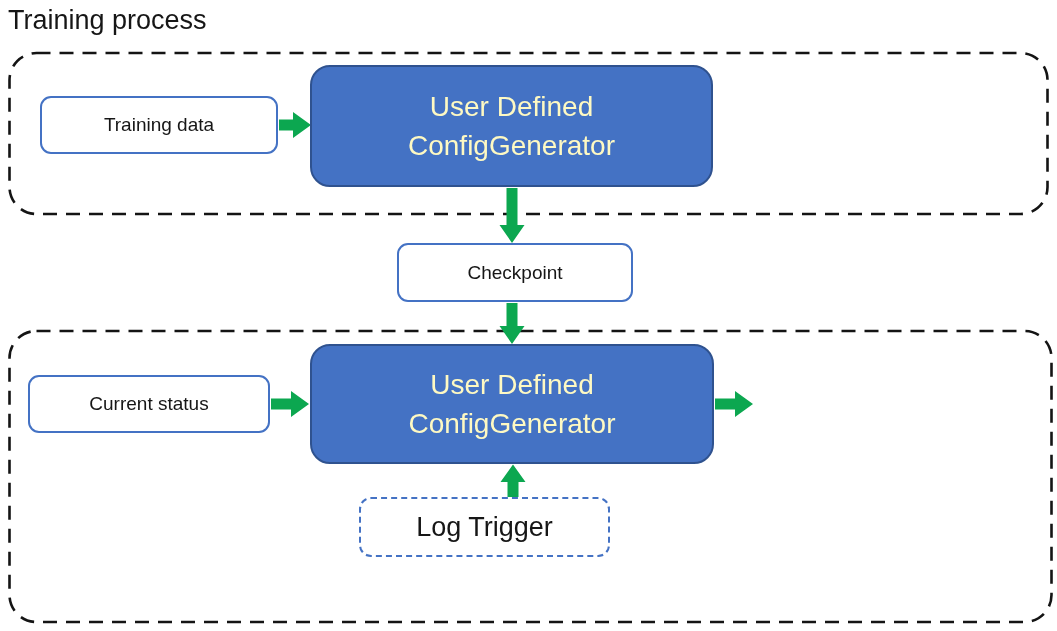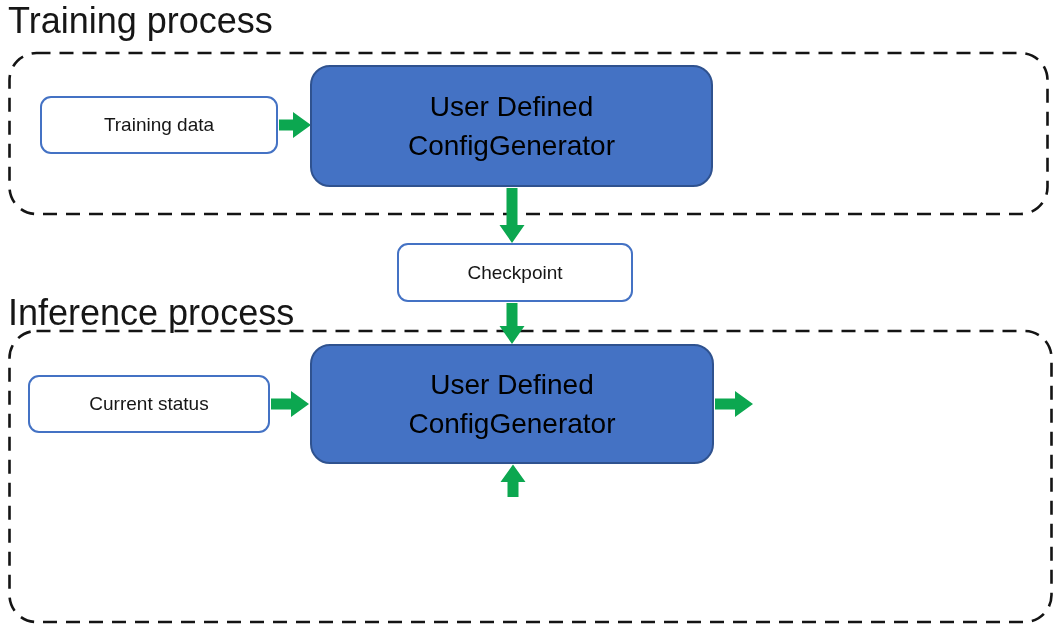--- a/index.html
+++ b/index.html
@@ -18,40 +18,40 @@
     fill:none;
     stroke:var(--container_dash,#141414);
     stroke-width:2.6;
     stroke-dasharray:14 9;
   }
   .arrow{
     fill:var(--arrow_green,#0CA750);
   }
   .section-label{
     position:absolute;z-index:3;
-    font-size:36px;line-height:31px;
+    font-size:27px;line-height:31px;
     white-space:nowrap;
   }
   .io-box{
     position:absolute;z-index:3;
     background:#ffffff;
     border:2px solid var(--io_box_border,#4472C4);
     border-radius:11px;
     display:flex;align-items:center;justify-content:center;
     font-size:19px;
     white-space:nowrap;
     box-sizing:border-box;
   }
   .gen-box{
     position:absolute;z-index:3;
     background:var(--generator_fill,#4472C4);
     border:2.5px solid var(--generator_border,#2F528F);
     border-radius:20px;
     display:flex;flex-direction:column;align-items:center;justify-content:center;
-    color:#000000;
+    color:#fef9c3;
     font-size:28px;line-height:39px;
     text-align:center;
     box-sizing:border-box;
   }
   .trigger-box{
     position:absolute;
     background:#ffffff;
     border:2px dashed var(--trigger_border,#4472C4);
     border-radius:12px;
     display:flex;align-items:center;justify-content:center;
@@ -84,21 +84,20 @@
   <svg class="layer arrows-layer" viewBox="0 0 1057 631">
     <path class="arrow" d="M279,119.5 H293 V112 L311,125 L293,138 V130.5 H279 Z"></path>
     <path class="arrow" d="M506.5,188 H517.5 V225 H524.5 L512,243 L499.5,225 H506.5 Z"></path>
     <path class="arrow" d="M506.5,303 H517.5 V326 H524.5 L512,344 L499.5,326 H506.5 Z"></path>
     <path class="arrow" d="M271,398.5 H291 V391 L309,404 L291,417 V409.5 H271 Z"></path>
     <path class="arrow" d="M715,398.5 H735 V391 L753,404 L735,417 V409.5 H715 Z"></path>
     <path class="arrow" d="M507.5,497 V482 H500.5 L513,464.5 L525.5,482 H518.5 V497 Z"></path>
   </svg>
 
   <div class="section-label" id="label-training">Training process</div>
-  <div class="section-label" id="label-inference">Inference process</div>
 
   <div class="io-box" id="box-training-data">
     <span>Training data</span>
   </div>
 
   <div class="gen-box" id="box-generator-train">
     <div>User Defined</div>
     <div>ConfigGenerator</div>
   </div>
 
@@ -109,15 +108,18 @@
   <div class="io-box" id="box-current-status">
     <span>Current status</span>
   </div>
 
   <div class="gen-box" id="box-generator-infer">
     <div>User Defined</div>
     <div>ConfigGenerator</div>
   </div>
 
 
+  <div class="trigger-box" id="box-log-trigger">
+    <span>Log Trigger</span>
+  </div>
 
 
 </div>
 
 </body></html>

